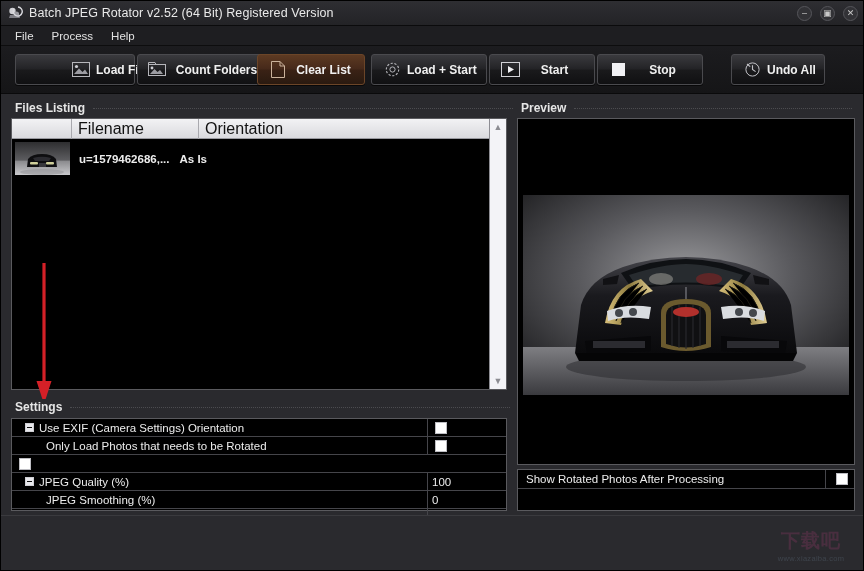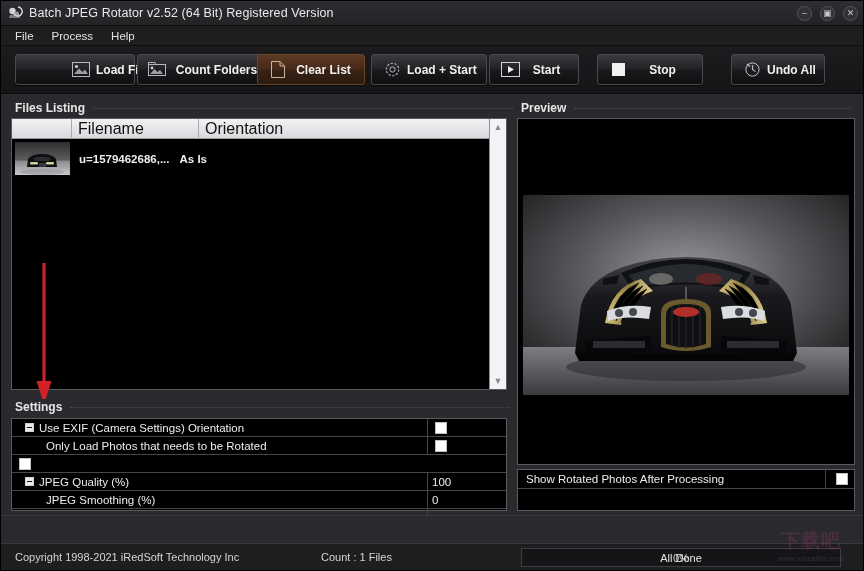--- a/index.html
+++ b/index.html
@@ -330,21 +330,21 @@
     <div class="tbtn" style="left:370px; width:116px;">
       <span class="ico">
         <svg width="17" height="17" viewBox="0 0 17 17">
           <circle cx="8.5" cy="8.5" r="6.2" fill="none" stroke="#b6b6bb" stroke-width="1.1" stroke-dasharray="2.2 1.6"></circle>
           <circle cx="8.5" cy="8.5" r="2.6" fill="none" stroke="#b6b6bb"></circle>
         </svg>
       </span>
       <span class="lbl">Load + Start</span>
     </div>
 
-    <div class="tbtn" style="left:488px; width:90px;">
+    <div class="tbtn" style="left:488px; width:106px;">
       <span class="ico">
         <svg width="19" height="15" viewBox="0 0 19 15">
           <rect x="0.5" y="0.5" width="18" height="14" fill="none" stroke="#d2d2d7"></rect>
           <path d="M7 4 L13 7.5 L7 11 Z" fill="#f0f0f3"></path>
         </svg>
       </span>
       <span class="lbl">Start</span>
     </div>
 
     <div class="tbtn" style="left:596px; width:106px;">
@@ -562,27 +562,19 @@
     <div class="opt-row">
       <div class="name">Show Rotated Photos After Processing</div>
       <div class="cell">
         <span class="cbx"></span>
       </div>
     </div>
   </div>
 
   <div class="bottom-strip"></div>
 
-  <div class="statusbar">
-    <div class="sb-cell sb-copy">Copyright 1998-2021 iRedSoft Technology Inc</div>
-    <div class="sb-cell sb-count">Count : 1 Files</div>
-    <div class="sb-prog">
-      <span class="t1">All Done</span>
-      <span class="t2">0%</span>
-    </div>
-  </div>
 
   <div class="watermark">
     <div class="wm-big">下载吧</div>
     <div class="wm-small">www.xiazaiba.com</div>
   </div>
 
 </div>
 
 </body></html>

